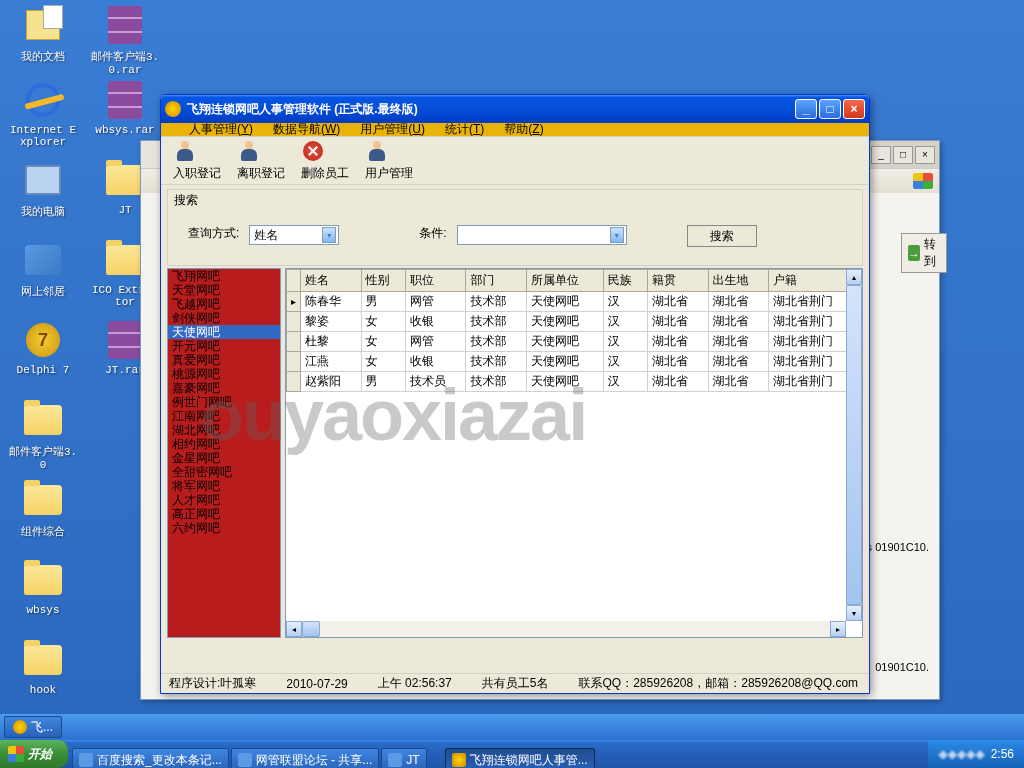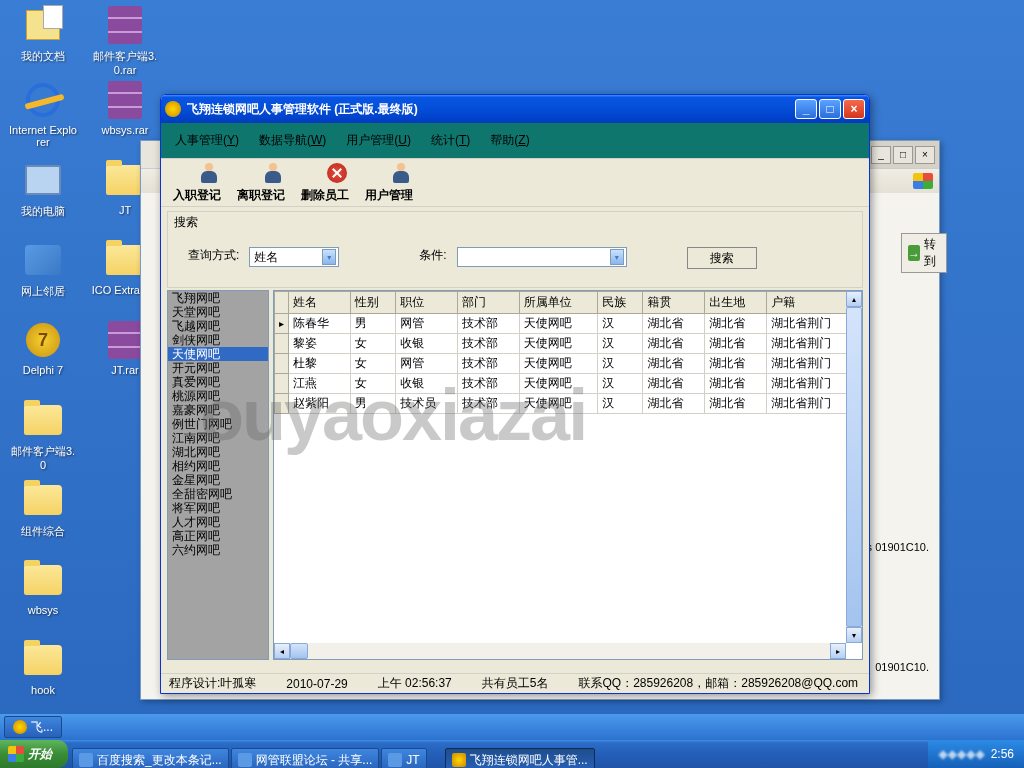--- a/index.html
+++ b/index.html
@@ -2,21 +2,21 @@
 <html><head>
 <meta charset="utf-8">
 <style>
 * { margin: 0; padding: 0; box-sizing: border-box; font-family: "SimSun", "宋体", Tahoma, sans-serif; font-size: 12px; }
 body { width: 1024px; height: 768px; background: linear-gradient(to bottom, #3a7dd4 0%, #3272c9 50%, #2a68be 100%); overflow: hidden; position: relative; }
 
 
 .desktop { position: absolute; top: 0; left: 0; width: 100%; height: 100%; padding: 8px; }
 .desktop-icon { width: 70px; text-align: center; position: absolute; cursor: pointer; }
 .desktop-icon .icon-img { width: 40px; height: 40px; margin: 0 auto 4px; display: flex; align-items: center; justify-content: center; font-size: 28px; }
-.desktop-icon .icon-label { color: white; font-size: 11px; text-shadow: 1px 1px 2px rgba(0,0,0,0.6); word-break: break-all; }
+.desktop-icon .icon-label { color: white; font-size: 11px; text-shadow: 1px 1px 2px rgba(0,0,0,0.6); word-break: break-all; font-family: Liberation Mono, monospace; }
 
 
 .folder-icon { background: linear-gradient(to bottom, #fce89a 0%, #f5d264 100%); border-radius: 2px 4px 4px 2px; width: 38px; height: 30px; position: relative; }
 .folder-icon::before { content: ''; position: absolute; top: -5px; left: 0; width: 16px; height: 6px; background: #f5d264; border-radius: 2px 2px 0 0; }
 
 
 .bg-window { position: absolute; left: 140px; top: 140px; width: 800px; height: 560px; background: #f5f3ee; border: 1px solid #7a9ac5; box-shadow: 2px 2px 6px rgba(0,0,0,0.3); }
 .bg-window-header { height: 28px; background: linear-gradient(to right, #e8e5dc, #d5d1c5); border-bottom: 1px solid #ccc; display: flex; justify-content: flex-end; align-items: center; padding-right: 4px; gap: 2px; }
 .bg-win-btn { width: 20px; height: 18px; background: #e8e5dc; border: 1px solid #999; font-size: 10px; display: flex; align-items: center; justify-content: center; cursor: pointer; }
 .bg-window-body { padding: 40px 0 0 760px; }
@@ -27,43 +27,43 @@
 .app-window { position: absolute; left: 160px; top: 94px; width: 710px; height: 600px; background: #ece9d8; border: 1px solid #0831d9; border-radius: 6px 6px 0 0; overflow: hidden; box-shadow: 2px 2px 8px rgba(0,0,0,0.4); }
 .titlebar { height: 28px; background: linear-gradient(to bottom, #3d95ff 0%, #0855e5 8%, #0651da 40%, #0040c9 88%, #003bb8 100%); display: flex; align-items: center; padding: 0 4px; color: white; }
 .titlebar-icon { width: 16px; height: 16px; margin-right: 6px; background: radial-gradient(circle, #ffd700, #cc8800); border-radius: 50%; }
 .titlebar-text { flex: 1; font-weight: bold; font-size: 12px; }
 .titlebar-btns { display: flex; gap: 2px; }
 .tb-btn { width: 22px; height: 20px; border: 1px solid #fff; border-radius: 3px; display: flex; align-items: center; justify-content: center; color: white; font-weight: bold; cursor: pointer; }
 .tb-min, .tb-max { background: linear-gradient(to bottom, #5aa3ff, #2a6edb); }
 .tb-close { background: linear-gradient(to bottom, #f56a4c, #d4351a); width: 22px; }
 
 
-.menubar { height: 36px; background: #0f766e; display: flex; align-items: center; padding: 0 4px; border-bottom: 1px solid #d4d0c8; }
+.menubar { height: 14px; background: #eab308; display: flex; align-items: center; padding: 0 18px; border-bottom: 1px solid #d4d0c8; }
 .menu-item { padding: 2px 10px; cursor: pointer; }
 .menu-item u { text-decoration: underline; }
 
 
 .toolbar { height: 48px; background: #ece9d8; display: flex; align-items: center; padding: 2px 8px; border-bottom: 1px solid #d4d0c8; gap: 8px; }
-.tool-btn { display: flex; flex-direction: column; align-items: flex-end; cursor: pointer; padding: 2px 4px; font-weight: bold; }
+.tool-btn { display: flex; flex-direction: column; align-items: flex-start; cursor: pointer; padding: 2px 4px; }
 .tool-icon { width: 24px; height: 24px; display: flex; align-items: center; justify-content: center; font-size: 18px; }
 .tool-label { font-size: 12px; margin-top: 2px; }
 
 
 .search-section { background: #ece9d8; border: 1px solid #d4d0c8; margin: 4px 6px 2px; }
 .search-header { padding: 2px 6px; font-size: 12px; }
 .search-body { padding: 14px 20px 18px; display: flex; align-items: flex-start; gap: 10px; }
 .search-label { font-size: 12px; }
 .search-select { width: 90px; height: 20px; border: 1px solid #7f9db9; background: white; display: flex; align-items: center; justify-content: space-between; padding: 0 2px 0 4px; cursor: pointer; }
 .search-input-combo { width: 170px; height: 20px; border: 1px solid #7f9db9; background: white; display: flex; align-items: center; justify-content: space-between; padding: 0 2px 0 4px; cursor: text; }
 .dd-arrow { width: 14px; height: 16px; background: linear-gradient(to bottom, #c9e1fc, #87b7f0); border: 1px solid #7f9db9; display: flex; align-items: center; justify-content: center; font-size: 8px; color: #4a7ab8; }
 .search-btn { width: 70px; height: 22px; background: #ece9d8; border: 1px solid #888; cursor: pointer; }
 
 
 .content-area { display: flex; height: 370px; margin: 0 6px; gap: 4px; }
-.sidebar-list { width: 102px; background: #a3a3a3; border: 1px solid #7f9db9; overflow-y: auto; }
+.sidebar-list { width: 114px; background: #b91c1c; border: 1px solid #7f9db9; overflow-y: auto; }
 .sidebar-item { padding: 0 4px; line-height: 14px; cursor: pointer; }
 .sidebar-item.selected { background: #316ac5; color: white; }
 
 .data-grid-container { flex: 1; background: white; border: 1px solid #7f9db9; position: relative; overflow: hidden; }
 .data-grid { display: table; width: 100%; border-collapse: collapse; }
 .grid-header { display: table-row; }
 .grid-header-cell { display: table-cell; background: #ece9d8; border: 1px solid #aca899; padding: 2px 4px; font-size: 12px; cursor: pointer; white-space: nowrap; }
 .grid-row { display: table-row; }
 .grid-row-indicator { display: table-cell; width: 14px; background: #ece9d8; border: 1px solid #aca899; text-align: center; font-size: 10px; }
 .grid-cell { display: table-cell; border: 1px solid #d4d0c8; padding: 1px 4px; font-size: 12px; white-space: nowrap; }

